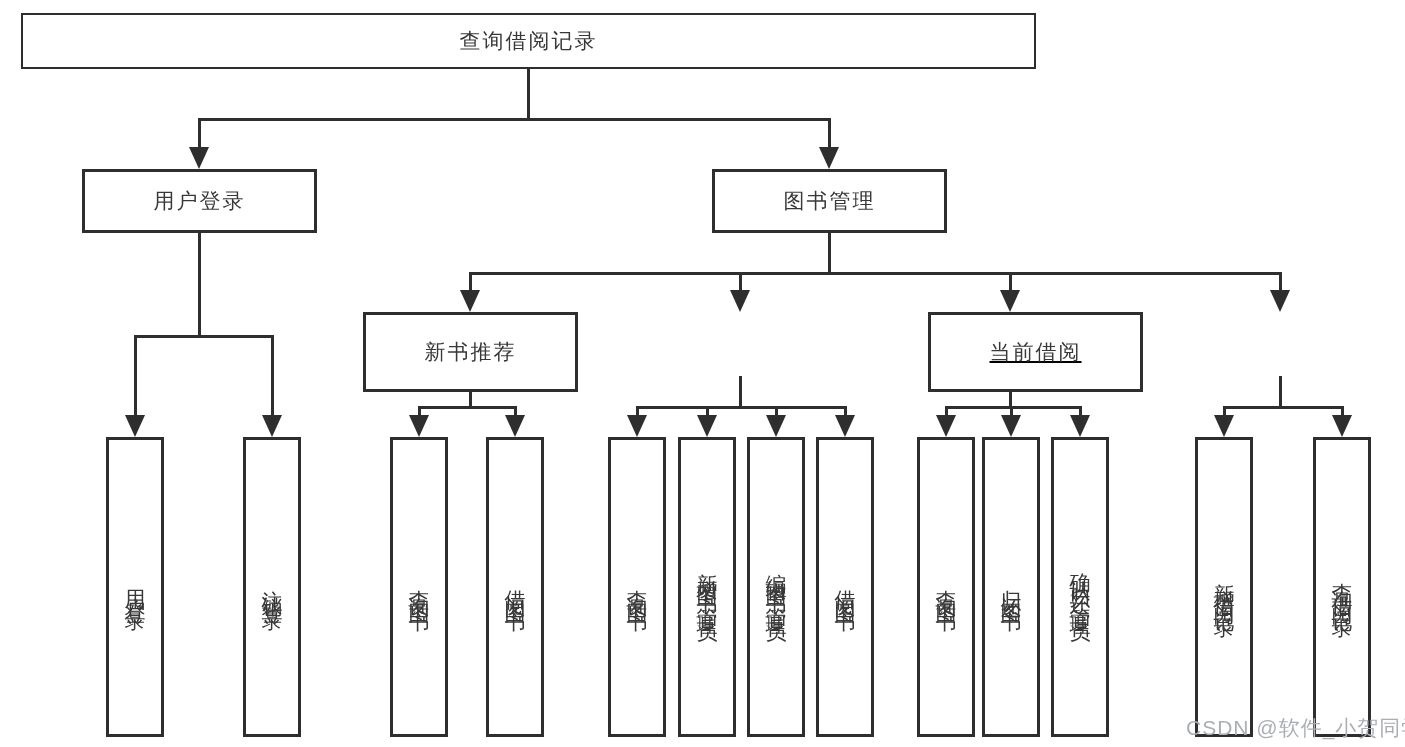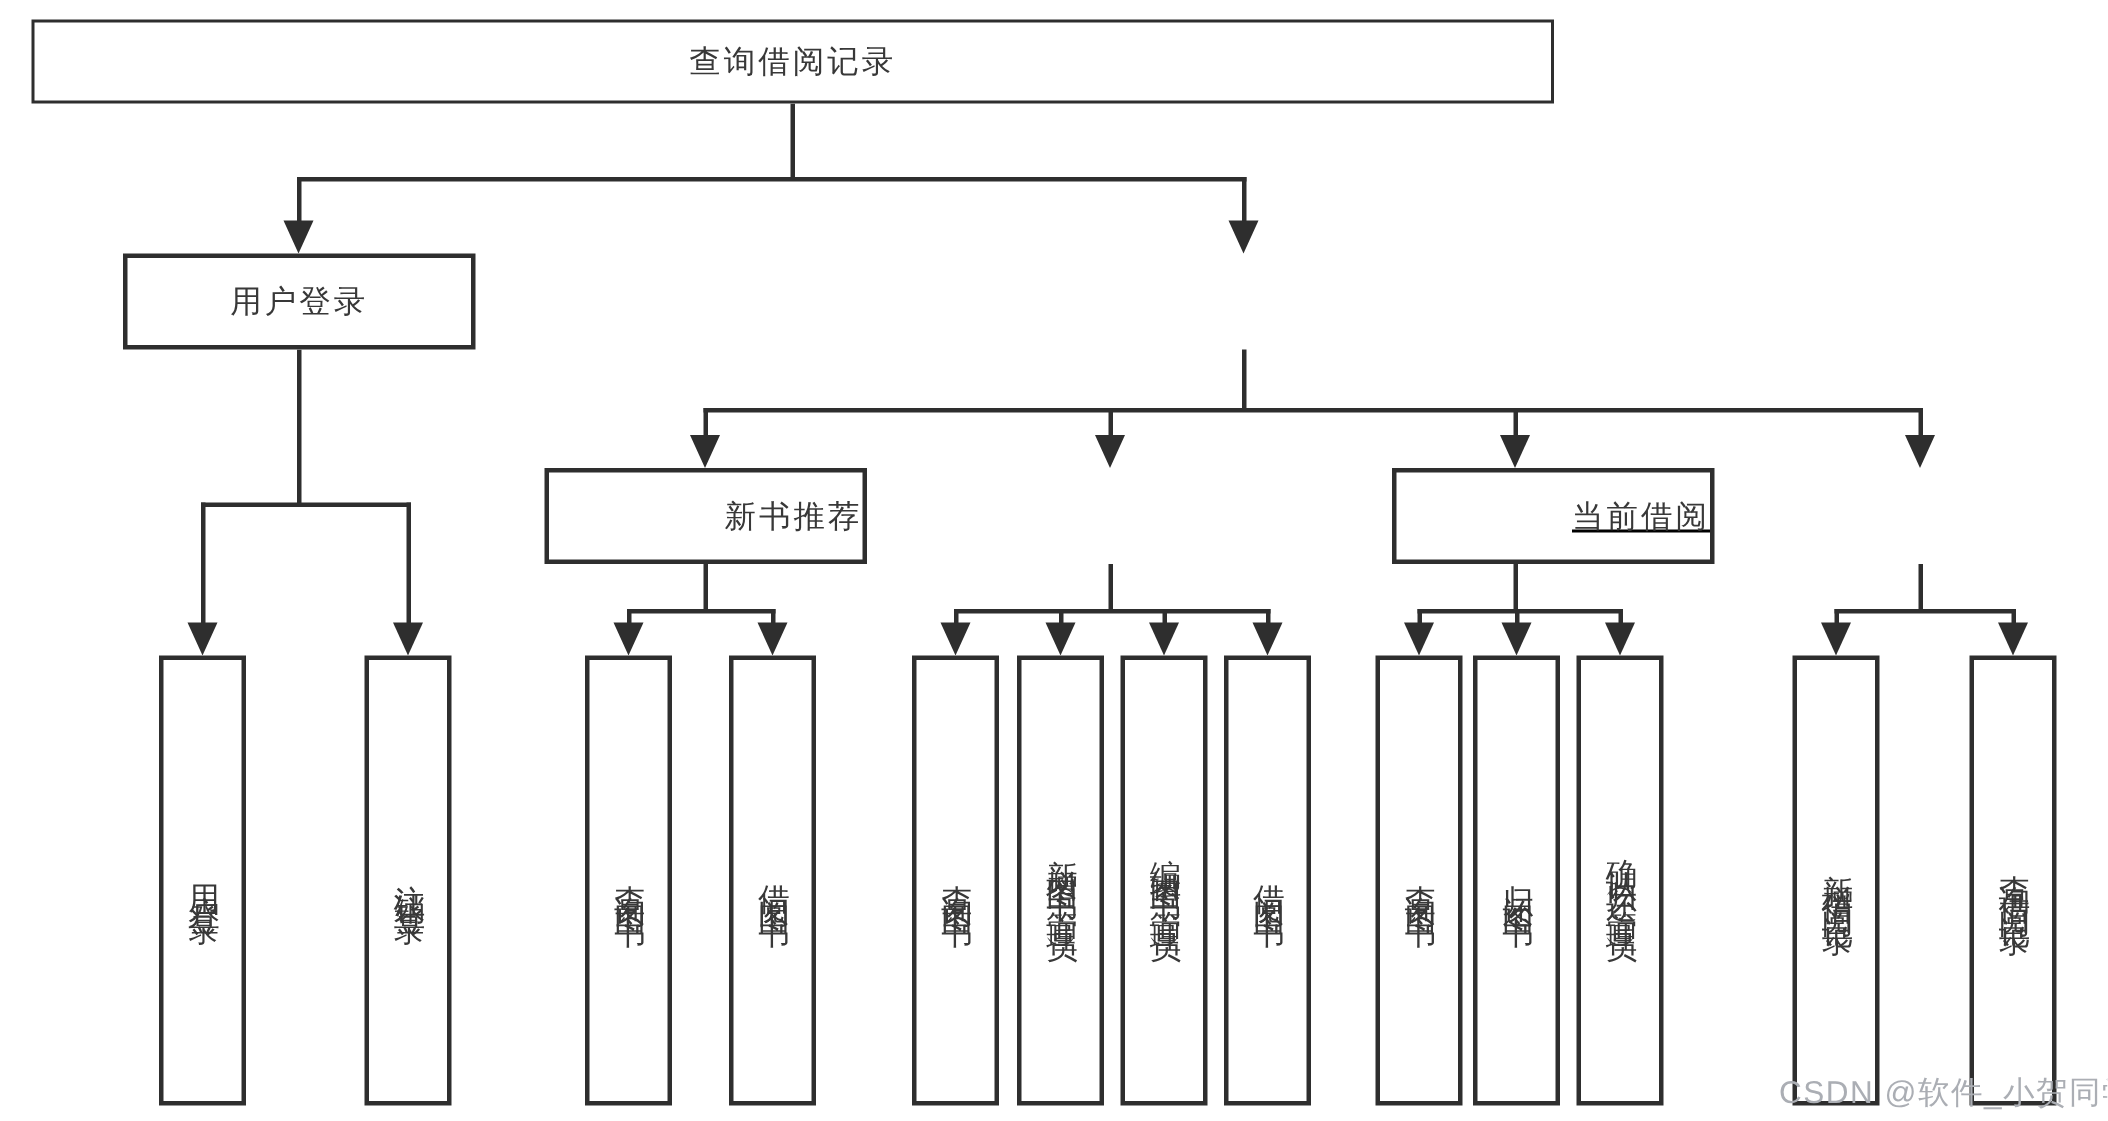--- a/index.html
+++ b/index.html
@@ -22,21 +22,21 @@
     background:var(--box-fill);
     border:3px solid var(--line);
     display:flex;align-items:center;justify-content:center;
     z-index:2;
   }
   .box.root{border-width:2px;}
   .hlabel{
     font-size:21px;color:var(--text);letter-spacing:2px;
     white-space:nowrap;
   }
-  .g{top:312px;width:215px;height:64px;justify-content:flex-end;}
+  .g{top:312px;width:215px;height:80px;}
   .l2{top:169px;width:235px;height:64px;}
   .leaf{top:437px;width:58px;height:300px;}
   .vlabel{
     writing-mode:vertical-rl;
     text-orientation:mixed;
     font-size:21px;color:var(--text);
     letter-spacing:7px;
     white-space:nowrap;
   }
   .vl,.hl{position:absolute;background:var(--line);z-index:1;}
@@ -62,20 +62,23 @@
 <body>
 
 <div class="canvas">
 
   <div class="box root" style="left:21px;top:13px;width:1015px;height:56px;">
     <span class="hlabel">查询借阅记录</span>
   </div>
 
   <div class="box l2" style="left:82px;">
     <span class="hlabel">用户登录</span>
+  </div>
+  <div class="box l2" style="left:712px;">
+    <span class="hlabel">图书管理</span>
   </div>
 
   <div class="box g" style="left:363px;">
     <span class="hlabel">新书推荐</span>
   </div>
   <div class="box g" style="left:928px;text-decoration:underline;">
     <span class="hlabel">当前借阅</span>
   </div>
 
   <div class="box leaf" style="left:106px;">

